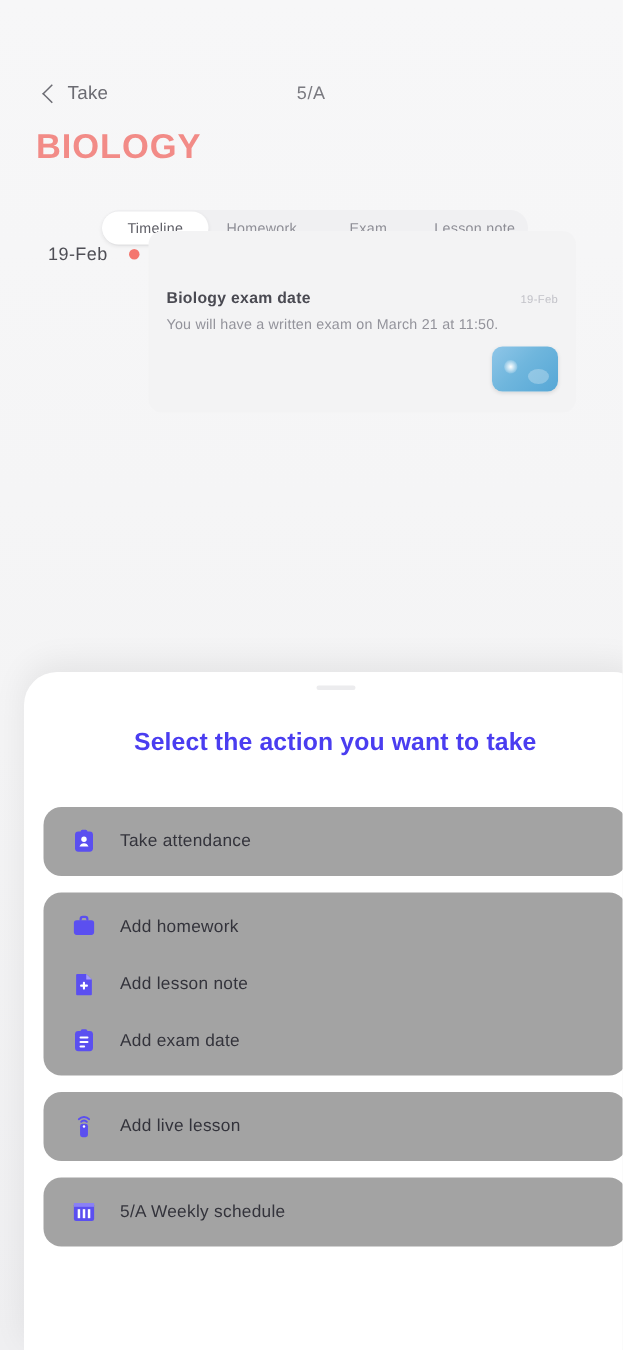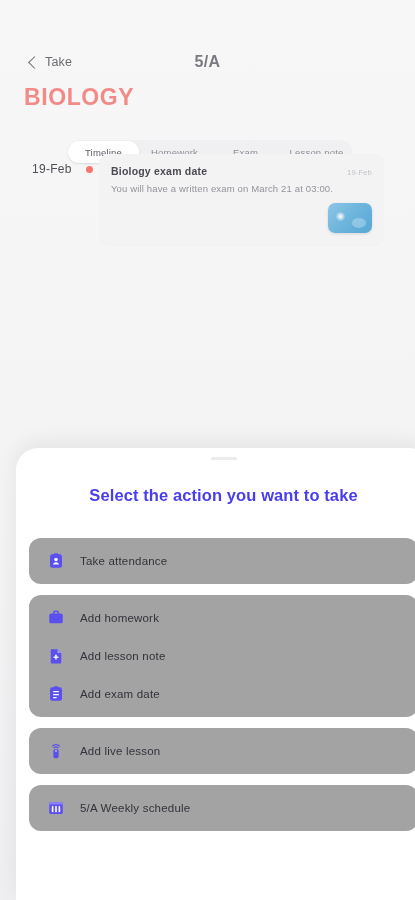--- a/index.html
+++ b/index.html
@@ -22,21 +22,21 @@
   }
   .back-btn {
     position: absolute; left: 30px;
     display: flex; align-items: center; gap: 6px;
     color: #6b6b72; font-size: 12.5px; letter-spacing: .2px;
   }
   .chev { width: 9px; height: 9px; border-left: 1.6px solid #6b6b72; border-bottom: 1.6px solid #6b6b72;
           transform: rotate(45deg); display: inline-block; }
   .nav-title {
     position: absolute; left: 0; width: 415px; text-align: center;
-    color: #7a7a80; font-size: 16px; letter-spacing: .4px; font-weight: bold;
+    color: #7a7a80; font-size: 12px; letter-spacing: .4px;
   }
 
   
   .subject {
     position: absolute; top: 84px; left: 24px;
     font-size: 23px; font-weight: 700; letter-spacing: .6px;
     color: #f28b87;
   }
 
   
@@ -64,21 +64,21 @@
   .tl-dot {
     position: absolute; left: 86px; top: 8px;
     width: 7px; height: 7px; border-radius: 50%; background: #f4766e;
   }
   .tl-card {
     position: absolute; left: 99px; top: -4px;
     width: 285px; min-height: 72px;
     background: #f3f3f4; border-radius: 9px;
     padding: 11px 12px 14px 12px;
   }
-  .tl-card-head { display: flex; align-items: baseline; justify-content: space-between; }
+  .tl-card-head { display: flex; align-items: baseline; justify-content: space-between; margin-top: 28px; }
   .tl-title { font-size: 10.5px; font-weight: 700; color: #4a4a52; letter-spacing: .2px; }
   .tl-stamp { font-size: 7.5px; color: #c2c2c8; letter-spacing: .2px; }
   .tl-body { margin-top: 6px; font-size: 9.5px; color: #93939b; letter-spacing: .15px; }
   .tl-thumb {
     margin-top: 9px; margin-left: auto;
     width: 44px; height: 30px; border-radius: 7px;
     background: linear-gradient(135deg, #8fc6e8 0%, #6fb6dd 45%, #56a7d6 100%);
     position: relative; overflow: hidden;
     box-shadow: 0 1px 3px rgba(0,0,0,.12);
   }
@@ -147,21 +147,21 @@
   </div>
 
   <div class="timeline-row">
     <div class="tl-date">19-Feb</div>
     <div class="tl-dot"></div>
     <div class="tl-card">
       <div class="tl-card-head">
         <div class="tl-title">Biology exam date</div>
         <div class="tl-stamp">19-Feb</div>
       </div>
-      <div class="tl-body">You will have a written exam on March 21 at 03:00.</div>
+      <div class="tl-body">You will have a written exam on March 21 at 11:50.</div>
       <div class="tl-thumb"></div>
     </div>
   </div>
 
   <div class="sheet">
     <div class="handle"></div>
     <div class="sheet-title">Select the action you want to take</div>
 
     <div class="groups">
 

